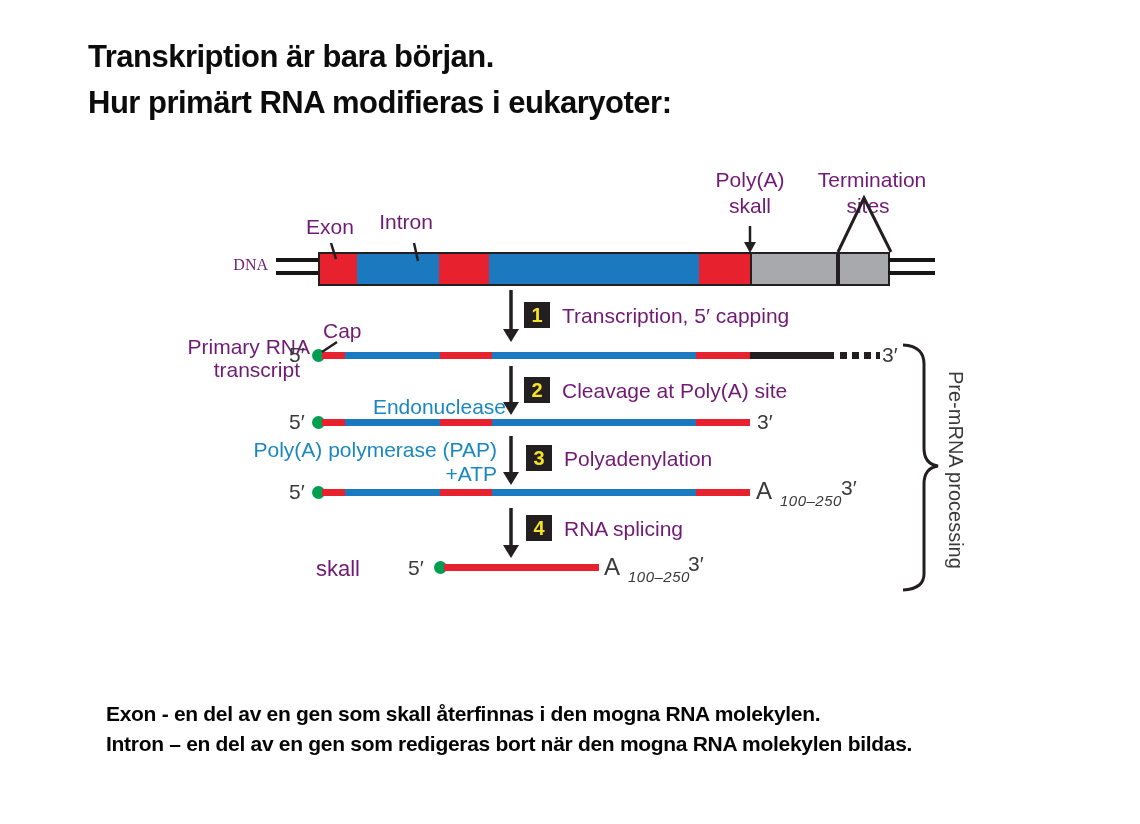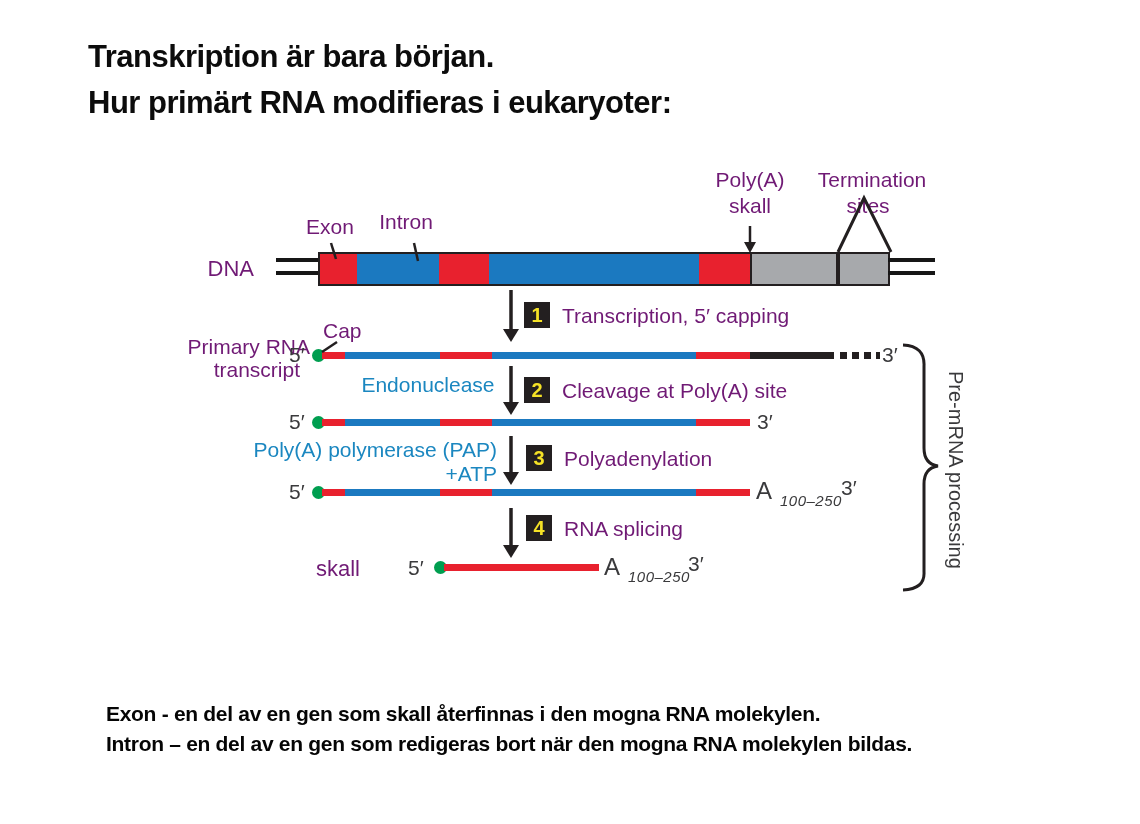--- a/index.html
+++ b/index.html
@@ -55,21 +55,21 @@
   .footnote{left:106px;font-size:21px;color:#050505;font-weight:600;letter-spacing:-0.3px;white-space:nowrap;}
 </style>
 </head>
 <body style="--red: #e8212e; --blue: #1b79c0; --gray: #a7a9ac; --dark: #231f20; --green: #009e50; --yellow: #f5e226; --teal: #1b87c0;">
 
 <div class="abs title">
   <div>Transkription är bara början.</div>
   <div>Hur primärt RNA modifieras i eukaryoter:</div>
 </div>
 
-<div class="abs dlabel right" style="left:166px;top:256px;width:88px;font-size:22px;">DNA</div>
+<div class="abs dlabel right" style="left:180px;top:256px;width:88px;font-size:16px;font-family:Liberation Serif, serif;">DNA</div>
 
 <div class="abs strand" style="left:276px;top:258px;width:44px;"></div>
 <div class="abs strand" style="left:276px;top:271px;width:44px;"></div>
 
 <div class="abs dna-bar">
     <div class="seg" style="width: 37px; background: var(--red);"></div>
     <div class="seg" style="width: 82px; background: var(--blue);"></div>
     <div class="seg" style="width: 50px; background: var(--red);"></div>
     <div class="seg" style="width: 210px; background: var(--blue);"></div>
     <div class="seg" style="width: 51px; background: var(--red);"></div>
@@ -103,21 +103,21 @@
     <div class="seg" style="width: 23px; background: var(--red);"></div>
     <div class="seg" style="width: 95px; background: var(--blue);"></div>
     <div class="seg" style="width: 52px; background: var(--red);"></div>
     <div class="seg" style="width: 204px; background: var(--blue);"></div>
     <div class="seg" style="width: 54px; background: var(--red);"></div>
     <div class="seg" style="width: 84px; background: var(--dark);"></div>
   </div>
 <div class="dash-tail"></div>
 <div class="abs prime" style="left:882px;top:343px;">3′</div>
 
-<div class="abs enzyme right" style="left:350px;top:373px;width:156px;text-align:center;">Endonuclease</div>
+<div class="abs enzyme right" style="left:350px;top:395px;width:156px;">Endonuclease</div>
 <div class="abs step-box" style="left:524px;top:377px;">2</div>
 <div class="abs dlabel" style="left:562px;top:379px;">Cleavage at Poly(A) site</div>
 
 <div class="abs prime" style="left:289px;top:410px;">5′</div>
 <div class="abs cap-dot" style="left:312px;top:416px;"></div>
 <div class="abs rna-line" style="left:322px;top:419px;">
     <div class="seg" style="width: 23px; background: var(--red);"></div>
     <div class="seg" style="width: 95px; background: var(--blue);"></div>
     <div class="seg" style="width: 52px; background: var(--red);"></div>
     <div class="seg" style="width: 204px; background: var(--blue);"></div>

